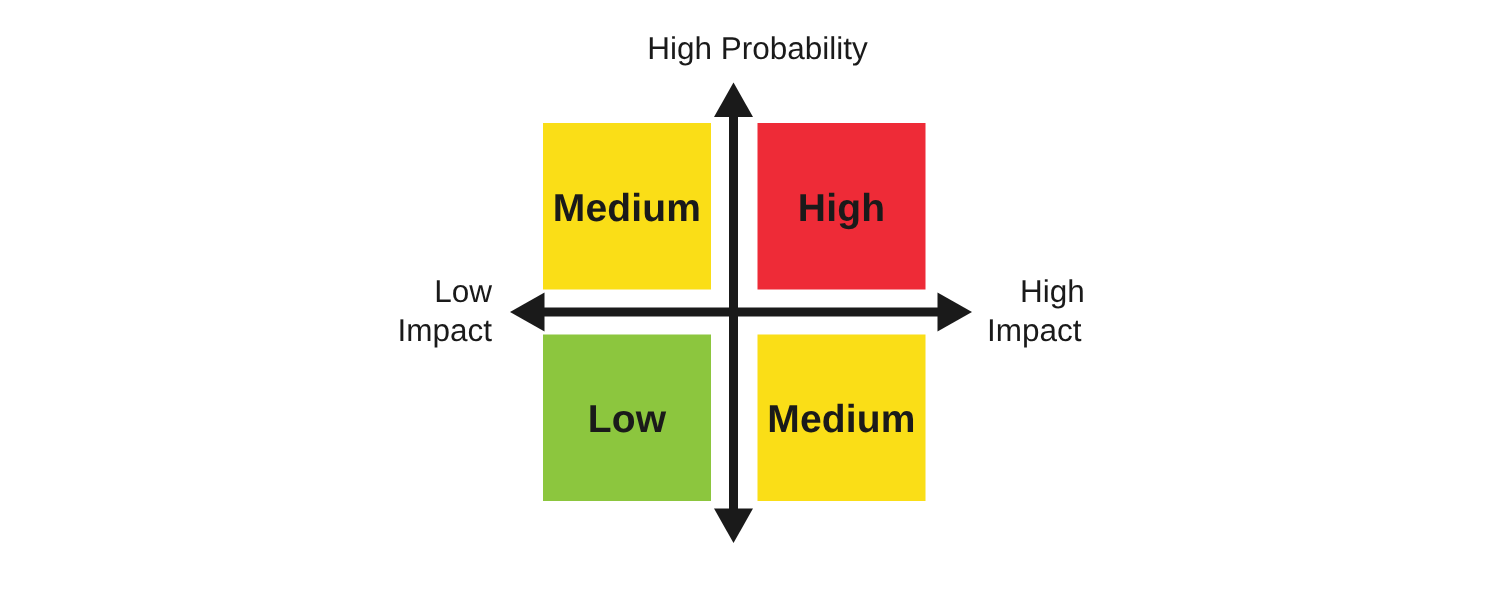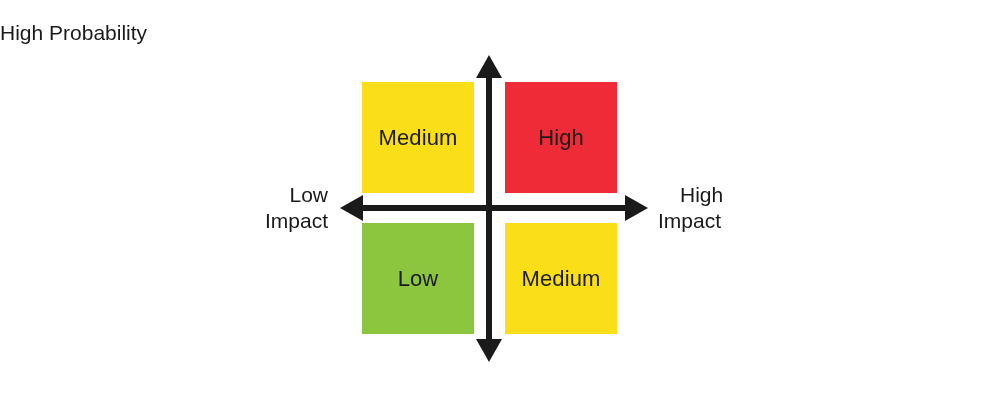--- a/index.html
+++ b/index.html
@@ -31,44 +31,44 @@
 
   
   .cell {
     position: absolute;
     display: flex;
     align-items: center;
     justify-content: center;
     box-sizing: border-box;
   }
   .cell-label {
-    font-size: 22px;
+    font-size: 26px;
     line-height: 1;
     color: #1a1a1a;
-    font-weight: 400;
+    font-weight: 700;
     letter-spacing: 0.1px;
     white-space: nowrap;
   }
   #cell-medium-upper-left { left: 362px; top: 82px;  width: 112px; height: 111px; }
   #cell-high-upper-right  { left: 505px; top: 82px;  width: 112px; height: 111px; }
   #cell-low-lower-left    { left: 362px; top: 223px; width: 112px; height: 111px; }
   #cell-medium-lower-right{ left: 505px; top: 223px; width: 112px; height: 111px; }
 
   
   .axis-caption {
     position: absolute;
     font-size: 21px;
     line-height: 26px;
     color: #1a1a1a;
     white-space: nowrap;
   }
   #caption-high-probability {
-    left: 0; top: 20px;
+    left: 16px; top: 20px;
     width: 978px;
-    text-align: left;
+    text-align: center;
   }
   #caption-low-probability {
     left: 0; top: 362px;
     width: 978px;
     text-align: center;
   }
   #caption-low-impact {
     left: 200px; top: 182px;
     width: 128px;
     text-align: right;

